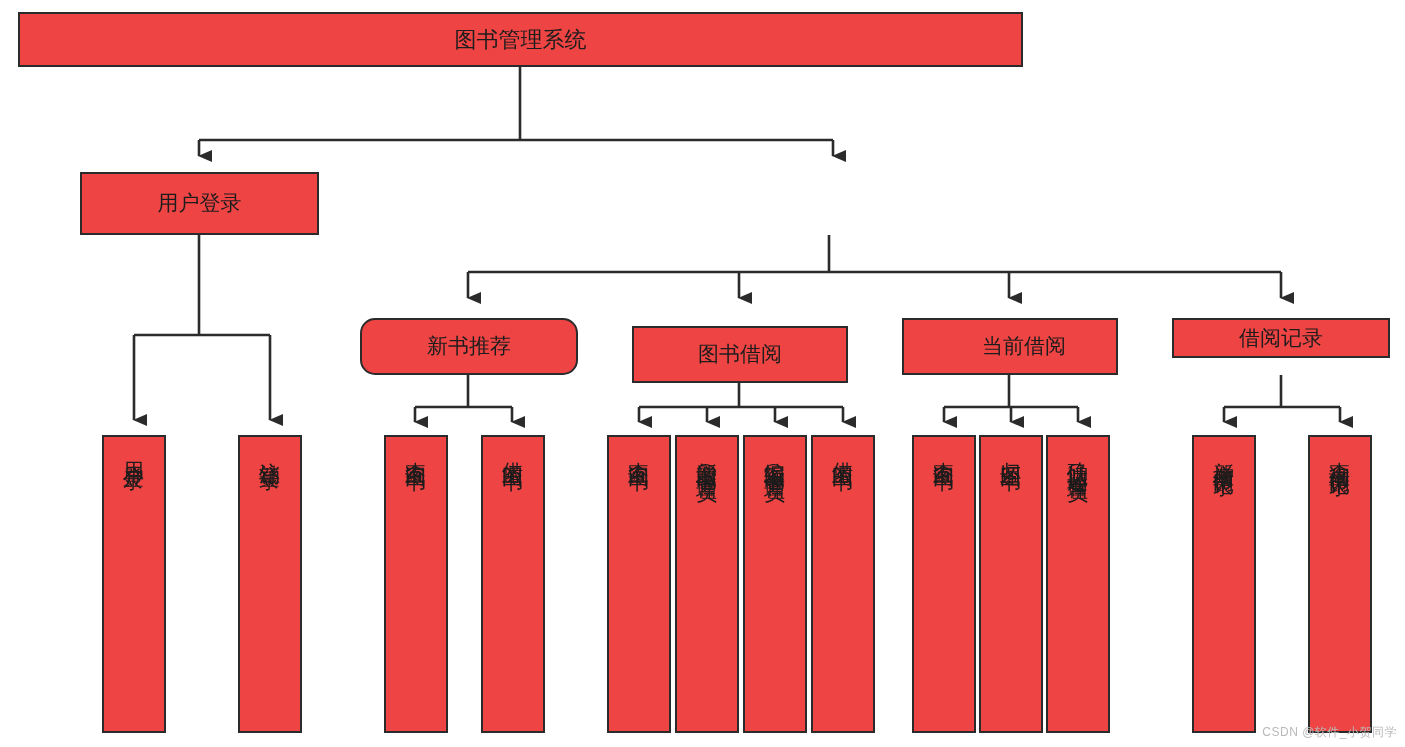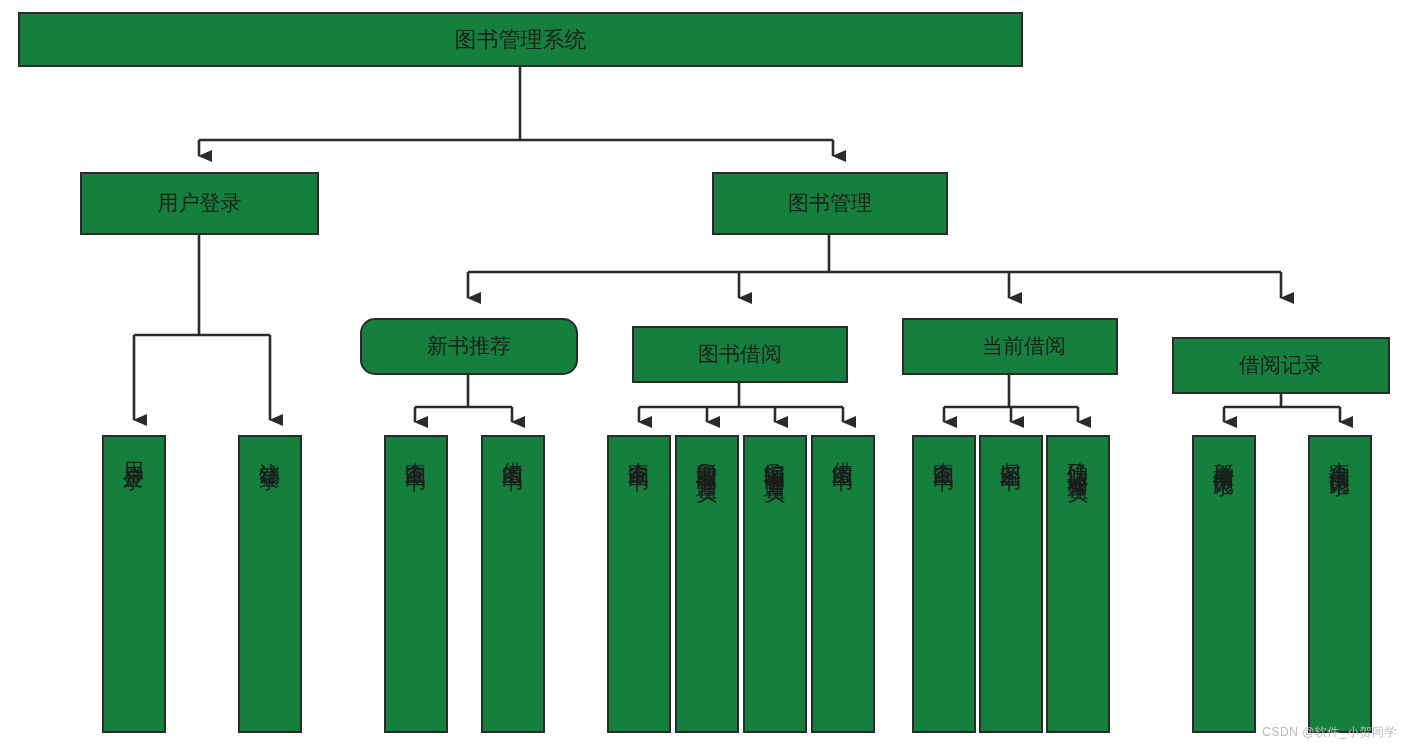--- a/index.html
+++ b/index.html
@@ -1,21 +1,21 @@
 <!DOCTYPE html>
 <html><head>
 <meta charset="utf-8">
 <style>
   html,body{margin:0;padding:0;background:#ffffff;}
   body{width:1405px;height:747px;overflow:hidden;
        font-family:"Liberation Sans","DejaVu Sans",sans-serif;}
   #canvas{position:relative;width:1405px;height:747px;background:#ffffff;}
   svg#wires{position:absolute;left:0;top:0;width:1405px;height:747px;}
 
-  .node{position:absolute;box-sizing:border-box;background:#15803d;
+  .node{position:absolute;box-sizing:border-box;background:#ef4444;
         border:2px solid #2b2b2b;display:flex;align-items:center;
         justify-content:center;}
   .node .label{color:#1c1c1c;line-height:1.18;text-align:center;
         white-space:pre;}
 
   .node.horiz .label{font-size:21px;}
   .node.root .label{font-size:22px;}
 
   .node.vert{align-items:flex-start;padding-top:8px;}
   .node.vert .label{writing-mode:vertical-rl;text-orientation:upright;
@@ -79,34 +79,31 @@
     </g>
   </svg>
 
   <div class="node root horiz" style="left:18px;top:12px;width:1005px;height:55px;">
     <span class="label">图书管理系统</span>
   </div>
 
   <div class="node horiz" style="left:80px;top:172px;width:239px;height:63px;">
     <span class="label">用户登录</span>
   </div>
-  <div class="node horiz" style="left:712px;top:172px;width:236px;height:63px;">
-    <span class="label">图书管理</span>
-  </div>
 
   <div class="node horiz" style="left:360px;top:318px;width:218px;height:57px;border-radius:15px;">
     <span class="label">新书推荐</span>
   </div>
   <div class="node horiz" style="left:632px;top:318px;width:216px;height:57px;margin-top:8px;">
     <span class="label">图书借阅</span>
   </div>
   <div class="node horiz" style="left:902px;top:318px;width:216px;height:57px;padding-left:28px;">
     <span class="label">当前借阅</span>
   </div>
-  <div class="node horiz" style="left:1172px;top:337px;width:218px;height:57px;">
+  <div class="node horiz" style="left:1172px;top:318px;width:218px;height:40px;">
     <span class="label">借阅记录</span>
   </div>
 
   <div class="node vert" style="left:102px;top:435px;width:64px;height:298px;">
     <span class="label">用户登录</span>
   </div>
   <div class="node vert" style="left:238px;top:435px;width:64px;height:298px;">
     <span class="label">注销登录</span>
   </div>
 

